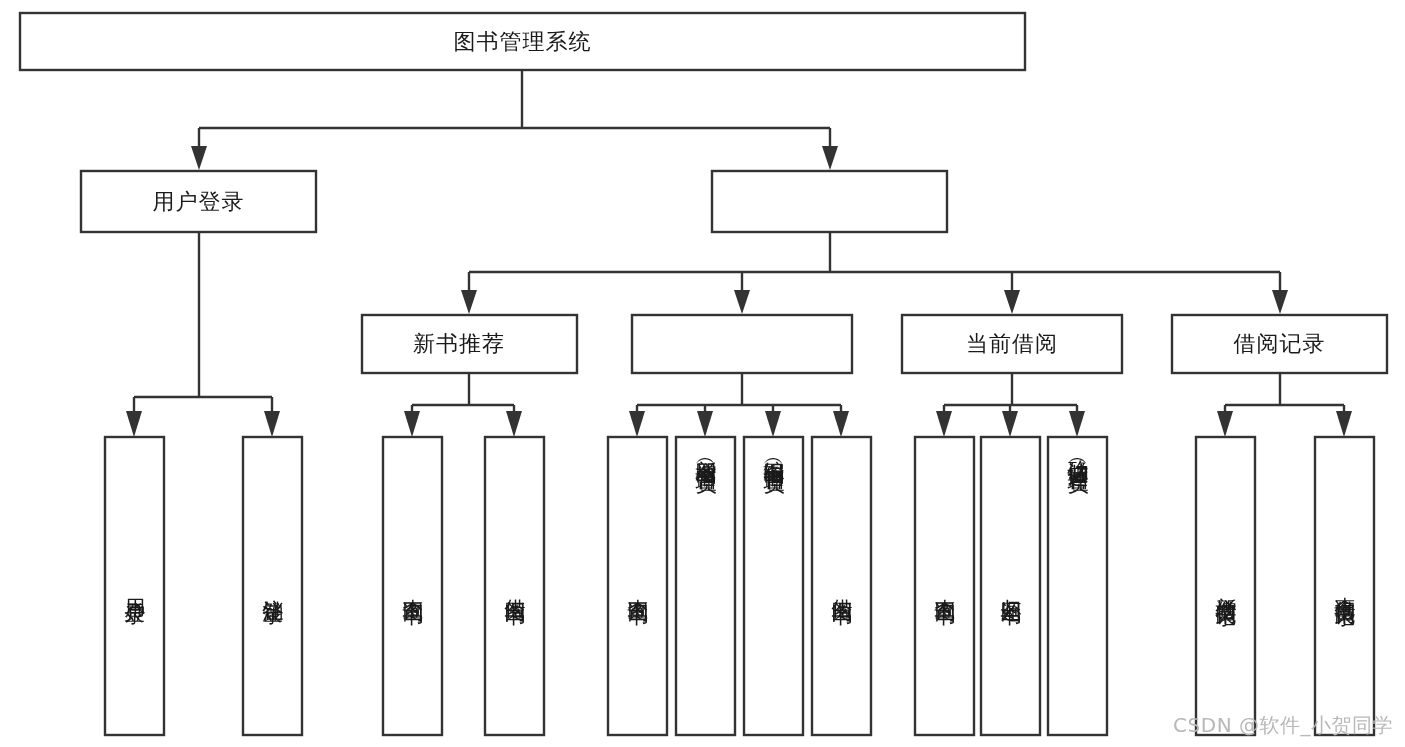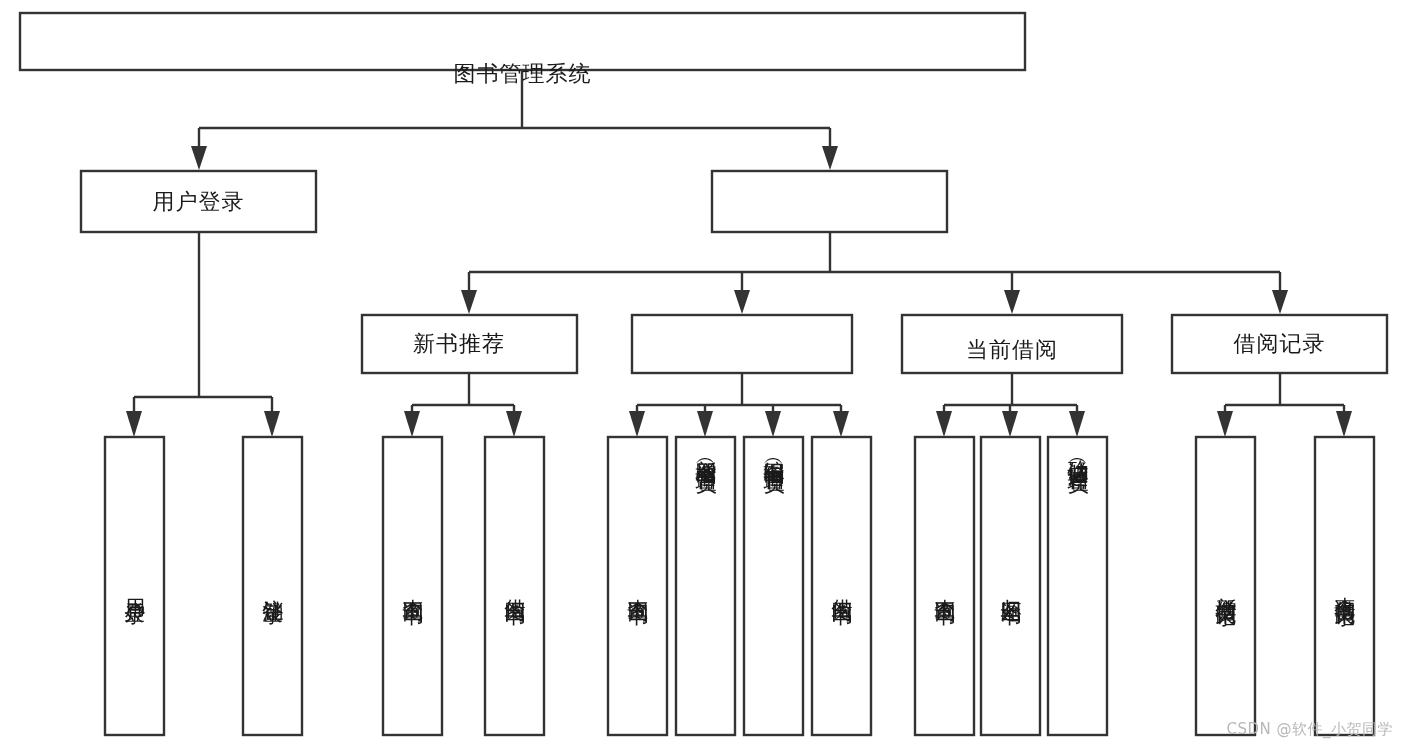--- a/index.html
+++ b/index.html
@@ -70,21 +70,21 @@
     font-size: 22px;
     color: #1a1a1a;
     letter-spacing: 1px;
     white-space: nowrap;
   }
   .watermark {
     position: absolute;
     right: 12px;
     bottom: 8px;
     font-family: "DejaVu Sans", "Liberation Sans", sans-serif;
-    font-size: 15px;
+    font-size: 20px;
     color: #b8b8b8;
     white-space: nowrap;
     letter-spacing: 0.5px;
     text-align: center;
   }
 </style>
 </head>
 <body>
 
 <div id="diagram-root">
@@ -172,32 +172,32 @@
     <rect class="node-rect" x="812" y="437" width="59" height="298"></rect>
 
     <rect class="node-rect" x="915" y="437" width="59" height="298"></rect>
     <rect class="node-rect" x="981" y="437" width="59" height="298"></rect>
     <rect class="node-rect" x="1048" y="437" width="59" height="298"></rect>
 
     <rect class="node-rect" x="1196" y="437" width="59" height="298"></rect>
     <rect class="node-rect" x="1315" y="437" width="59" height="298"></rect>
   </svg>
 
-  <div class="htext-wrap" style="left:20px; top:13px; width:1005px; height:57px;margin-top:32px;">
+  <div class="htext-wrap" style="left:20px; top:13px; width:1005px; height:57px;">
     <span class="htext">图书管理系统</span>
   </div>
 
   <div class="htext-wrap" style="left:81px; top:171px; width:235px; height:61px;">
     <span class="htext">用户登录</span>
   </div>
 
   <div class="htext-wrap" style="left:362px; top:315px; width:194px; height:58px;">
     <span class="htext">新书推荐</span>
   </div>
-  <div class="htext-wrap" style="left:902px; top:315px; width:220px; height:58px;margin-top:6px;">
+  <div class="htext-wrap" style="left:902px; top:315px; width:220px; height:58px;">
     <span class="htext">当前借阅</span>
   </div>
   <div class="htext-wrap" style="left:1172px; top:315px; width:215px; height:58px;border-radius:16px;">
     <span class="htext">借阅记录</span>
   </div>
 
   <div class="vbox-wrap" style="left:105px; top:437px; width:59px; height:298px; align-items:center;">
     <span class="vtext">用户登录</span>
   </div>
   <div class="vbox-wrap" style="left:243px; top:437px; width:59px; height:298px; align-items:center;">

